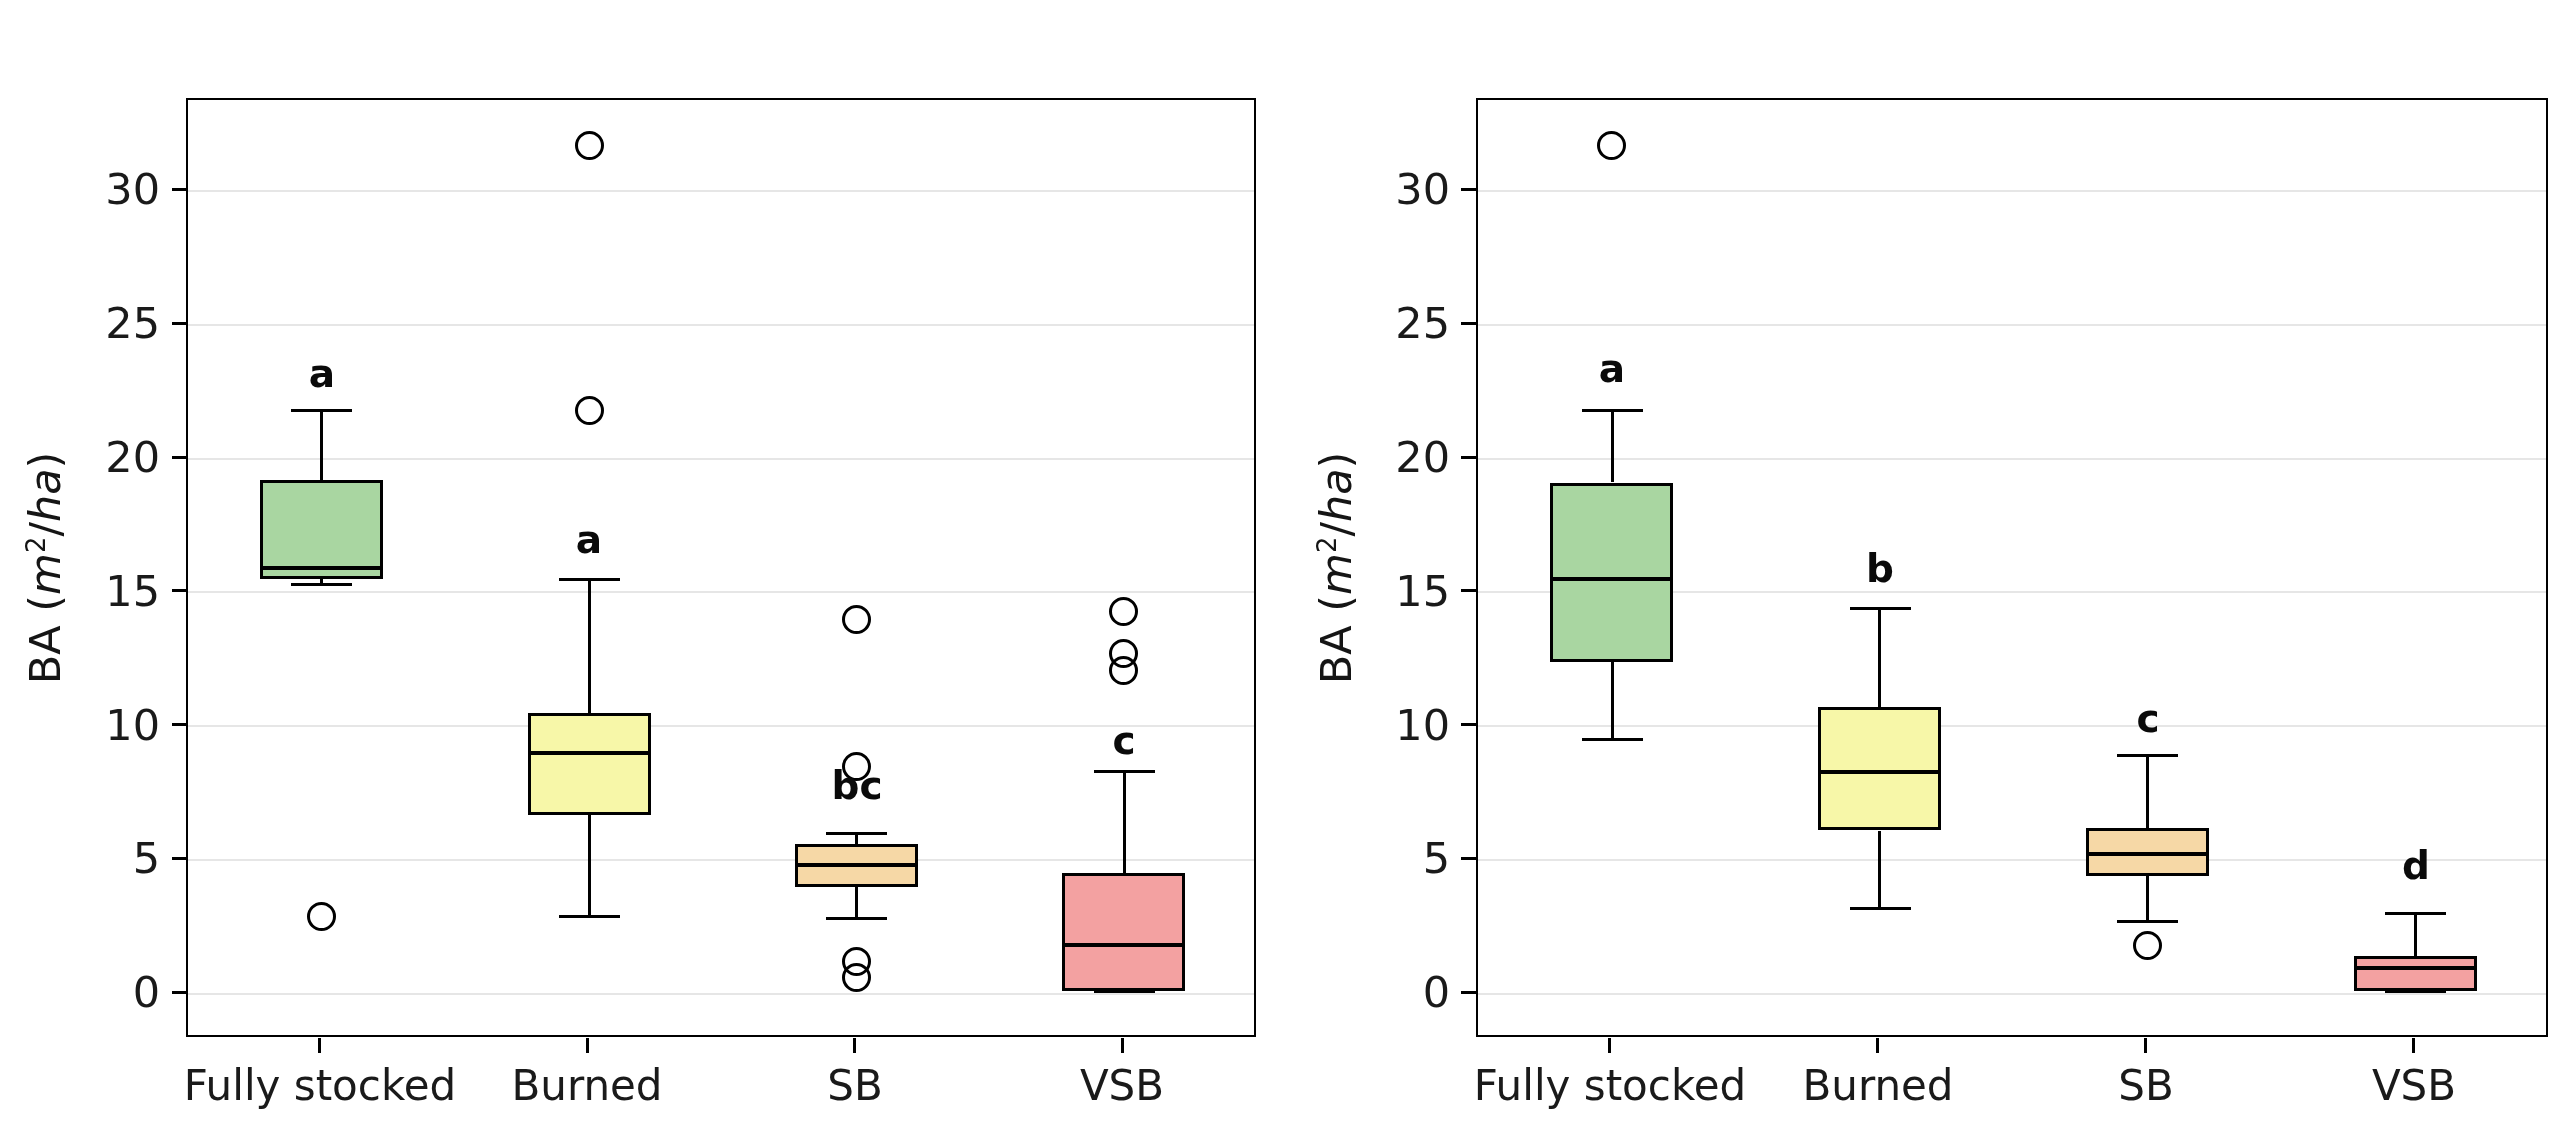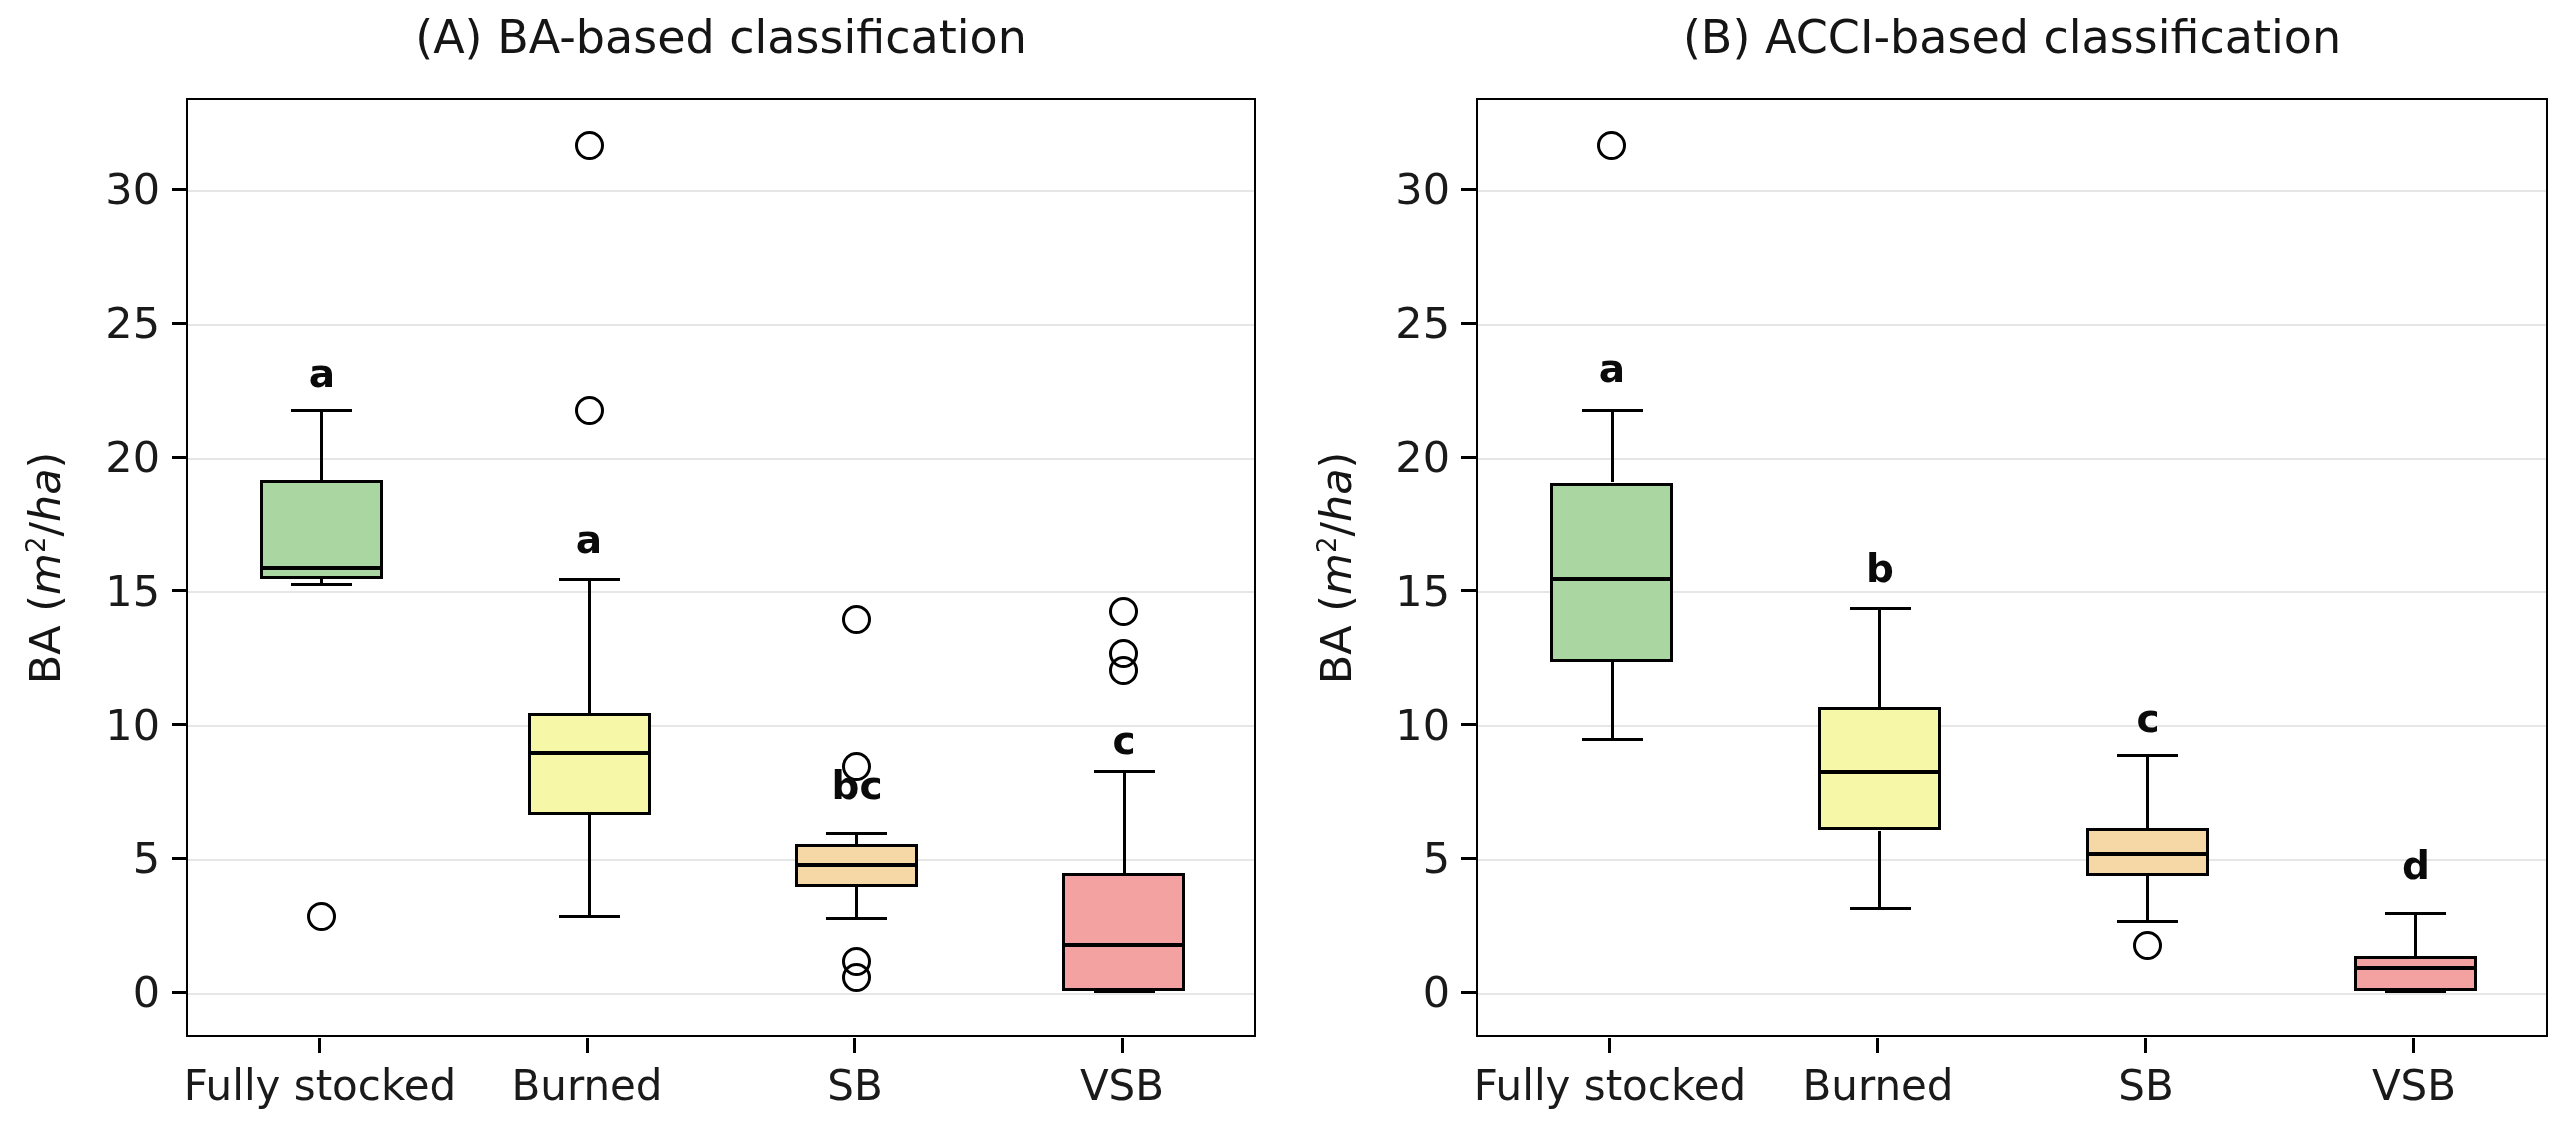--- a/index.html
+++ b/index.html
@@ -44,21 +44,20 @@
   .letter{
     position:absolute;font-size:39px;font-weight:bold;transform:translate(-50%,-50%);
     color:#0a0a0a;
   }
 </style>
 </head>
 <body>
 
 <div class="page">
 
-  <div class="title" style="left:721px;top:11.6px;">(A) BA-based classification</div>
   <div class="ylabel" style="left:45px;top:568px;">
     <span>BA (</span><span class="it">m</span><sup>2</sup><span>/</span><span class="it">ha</span><span>)</span>
   </div>
   <div class="plot-area" style="left:186px;top:98px;width:1070px;height:939px;">
       <div class="gridline" style="top:893px"></div>
       <div class="gridline" style="top:759px"></div>
       <div class="gridline" style="top:625px"></div>
       <div class="gridline" style="top:491px"></div>
       <div class="gridline" style="top:358px"></div>
       <div class="gridline" style="top:224px"></div>
@@ -120,21 +119,20 @@
       <div class="xtick" style="left:318px;top:1038px"></div>
       <div class="xticklabel" style="left:320px;top:1061px">Fully stocked</div>
       <div class="xtick" style="left:586px;top:1038px"></div>
       <div class="xticklabel" style="left:587px;top:1061px">Burned</div>
       <div class="xtick" style="left:853px;top:1038px"></div>
       <div class="xticklabel" style="left:855px;top:1061px">SB</div>
       <div class="xtick" style="left:1121px;top:1038px"></div>
       <div class="xticklabel" style="left:1122px;top:1061px">VSB</div>
     </div>
 
-  <div class="title" style="left:2012px;top:11.6px;">(B) ACCI-based classification</div>
   <div class="ylabel" style="left:1336px;top:568px;">
     <span>BA (</span><span class="it">m</span><sup>2</sup><span>/</span><span class="it">ha</span><span>)</span>
   </div>
   <div class="plot-area" style="left:1476px;top:98px;width:1072px;height:939px;">
       <div class="gridline" style="top:893px"></div>
       <div class="gridline" style="top:759px"></div>
       <div class="gridline" style="top:625px"></div>
       <div class="gridline" style="top:491px"></div>
       <div class="gridline" style="top:358px"></div>
       <div class="gridline" style="top:224px"></div>

